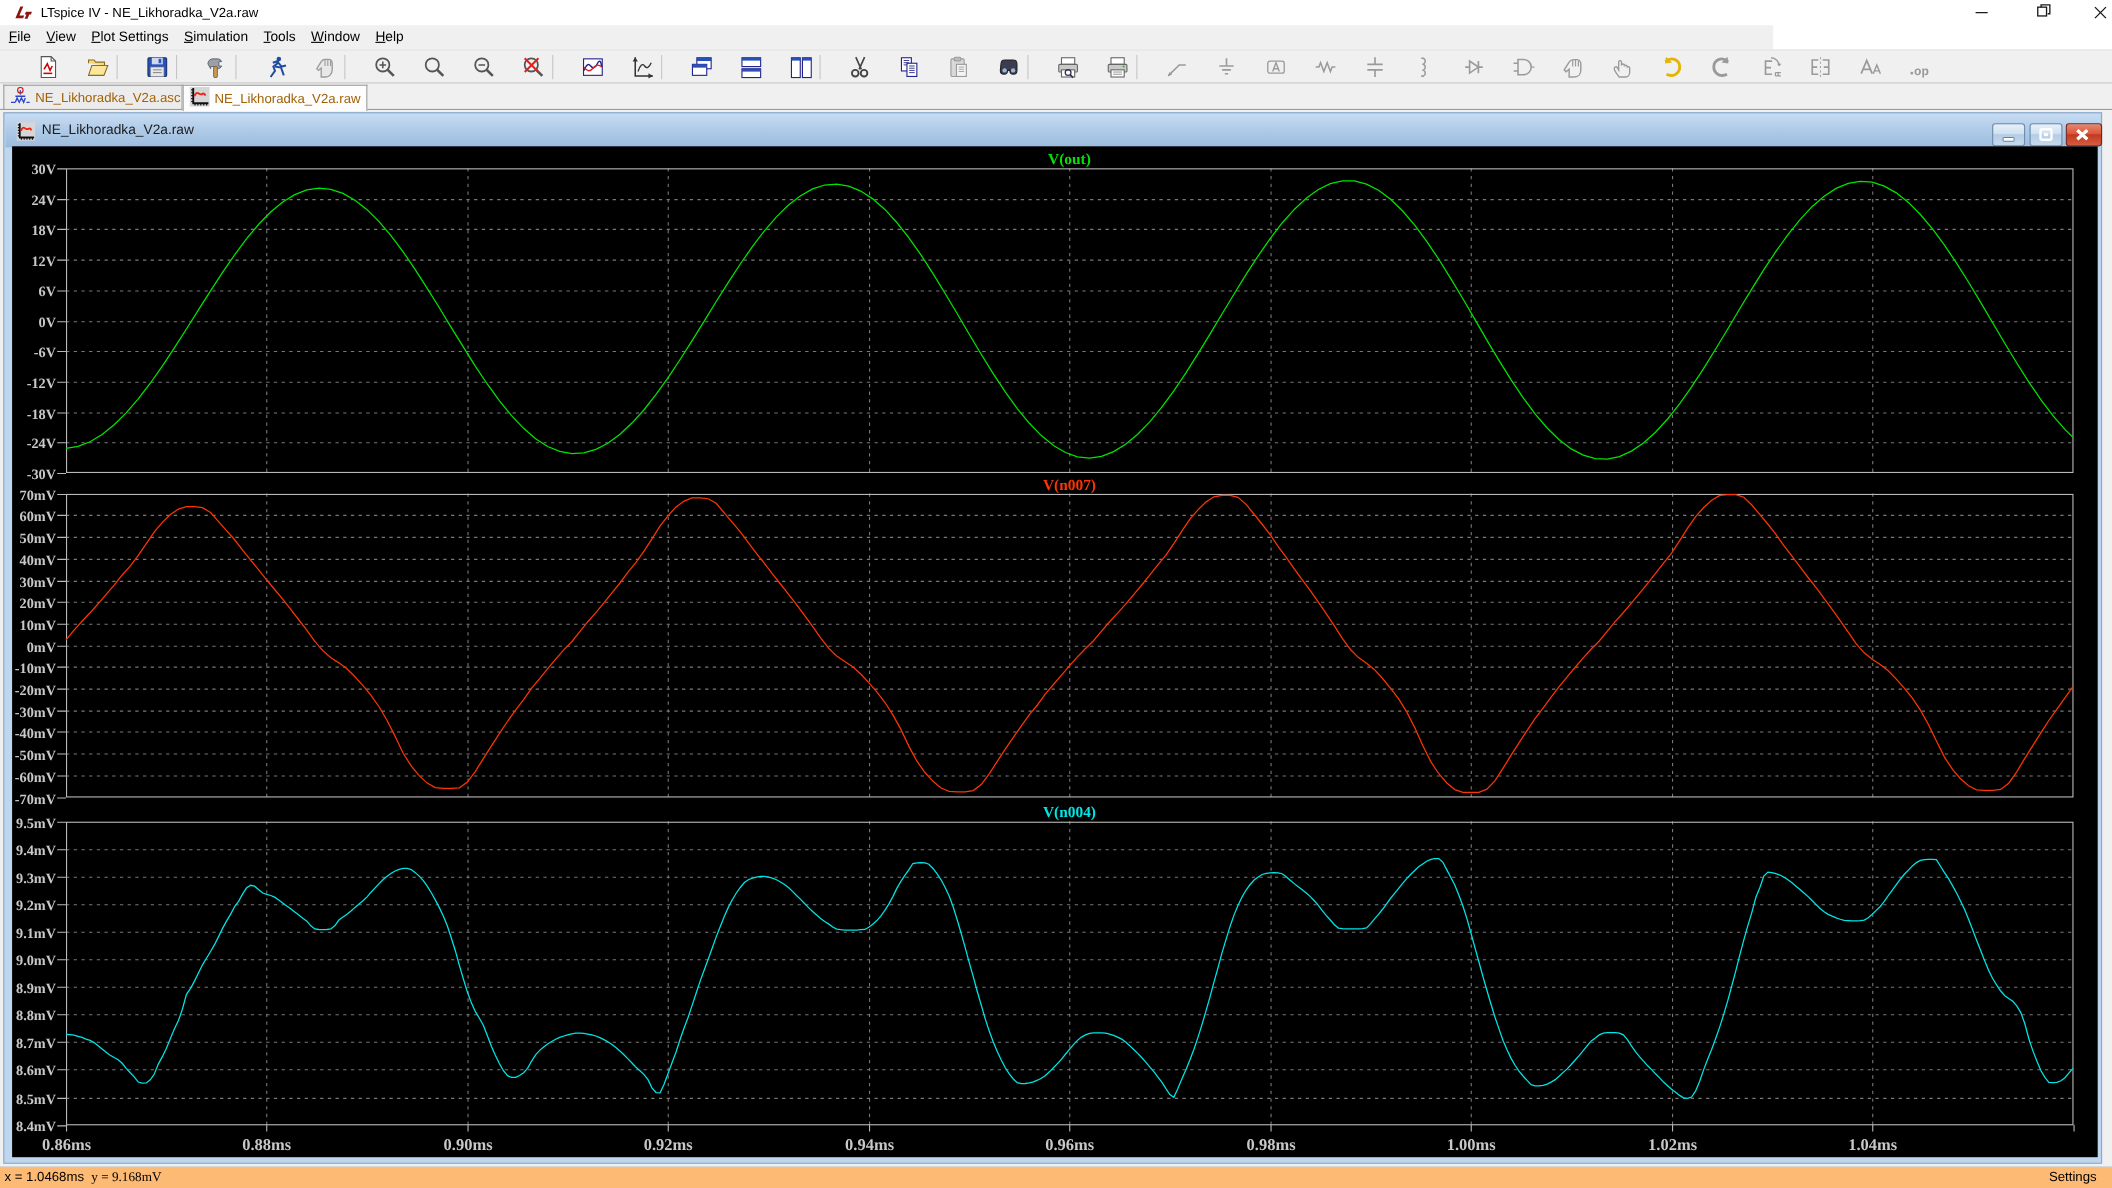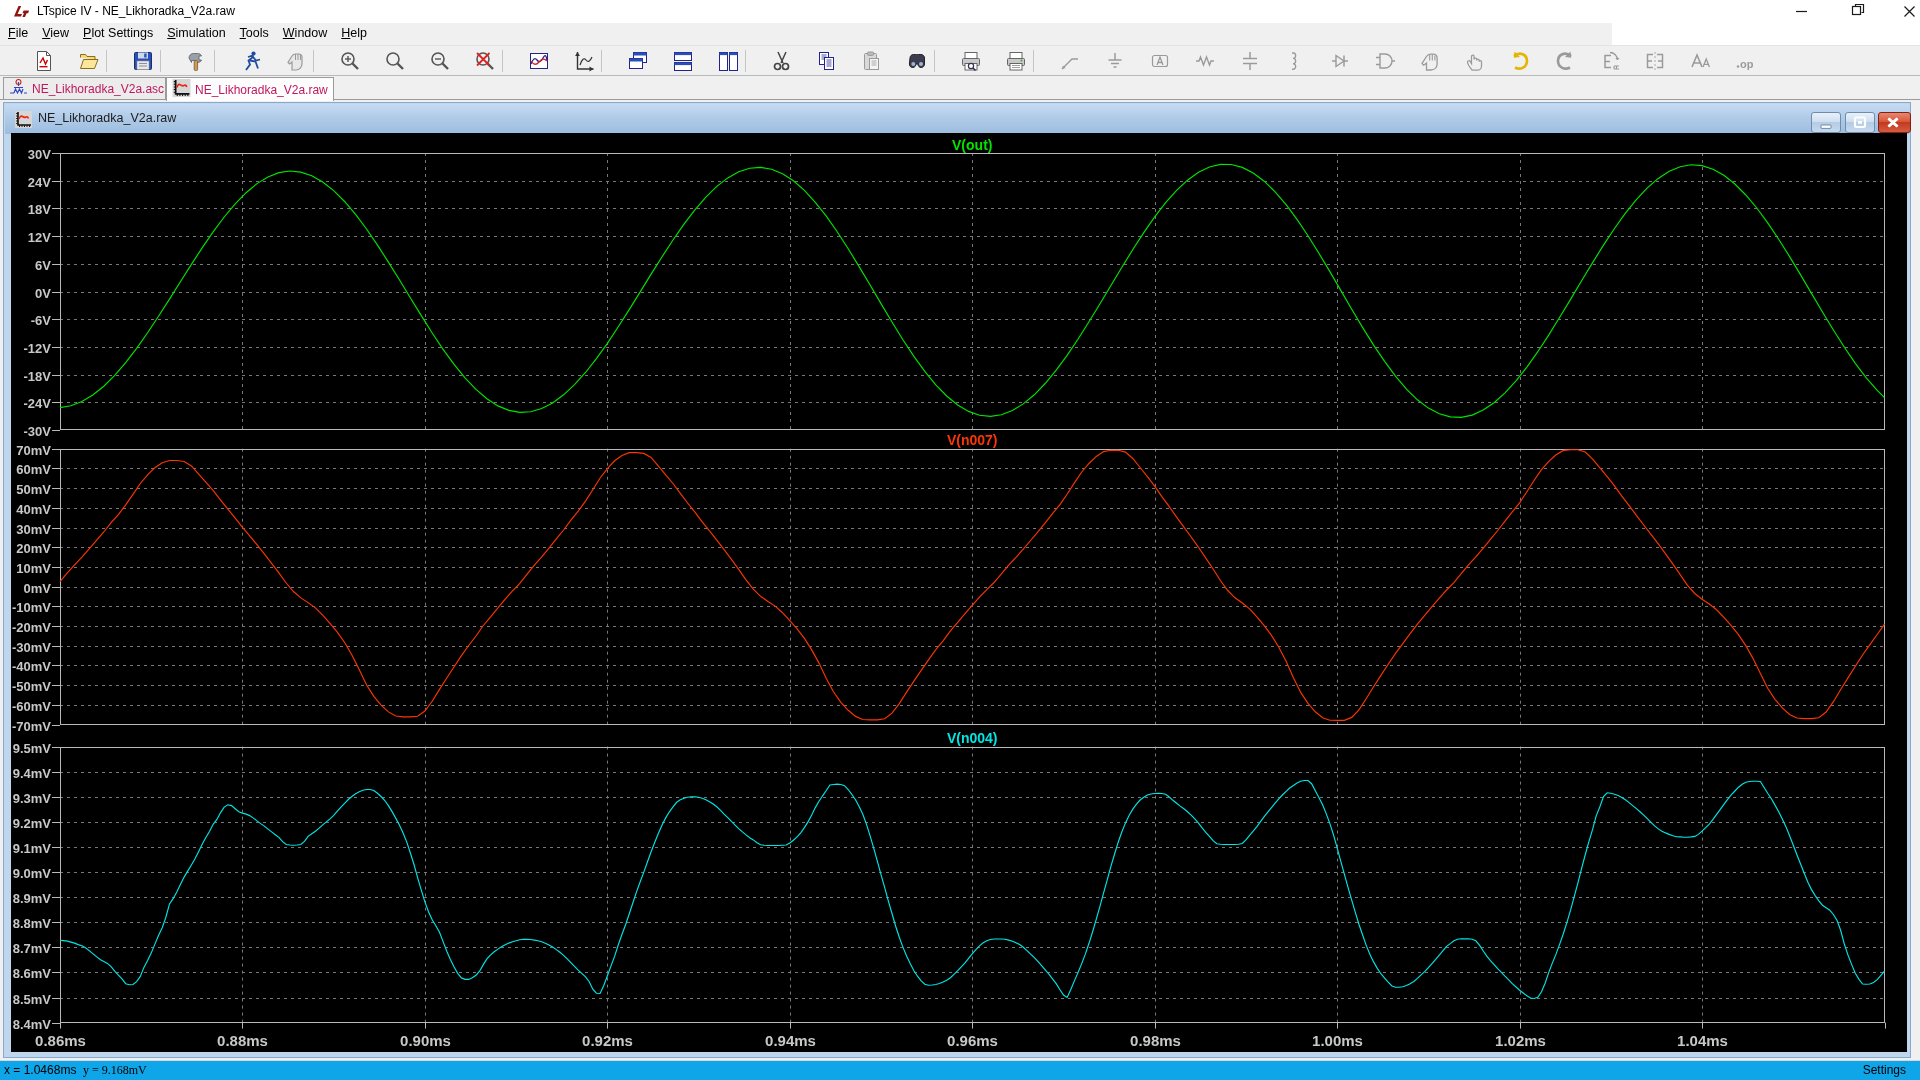--- a/index.html
+++ b/index.html
@@ -24,21 +24,21 @@
              border-top:1px solid #e3e3e3; border-bottom:1px solid #b9b9b9; display:flex; align-items:center; padding-left:12px; }
   .tb-icon { width:24px; height:24px; margin-right:1px; flex:0 0 auto;margin-left:20px; }
   .tb-icon svg { width:24px; height:24px; display:block; }
   .tb-sep { width:9px; height:24px; flex:0 0 auto; position:relative; }
   .tb-sep::after { content:""; position:absolute; left:4px; top:1px; width:1px; height:22px; background:#c5c5c5; }
 
   
   #tabbar { position:absolute; left:0; top:76px; width:1920px; height:24px; background:#f0f0f0; }
   #tabbar::after { content:""; position:absolute; left:0; bottom:0; width:1920px; height:1px; background:#9b9b9b; }
   .tab { position:absolute; top:1px; height:23px; border:1px solid #9b9b9b; border-bottom:none; background:#ececec;
-         font-size:12px; color:#be185d; white-space:nowrap; overflow:hidden; }
+         font-size:12px; color:#a16207; white-space:nowrap; overflow:hidden; }
   .tab .tab-inner { display:flex; align-items:center; height:100%; padding:0 6px 0 5px; }
   .tab svg { width:18px; height:17px; margin-right:4px; flex:0 0 auto; }
   .tab.active { background:#fdfdfd; z-index:3; height:24px; }
   #tab-0 { left:3px; width:163px; }
   #tab-1 { left:166px; width:168px; }
 
   
   #mdi { position:absolute; left:0; top:100px; width:1920px; height:960px; background:#f0f0f0; }
 
   
@@ -48,25 +48,25 @@
                     background:linear-gradient(#c6dbf2 0%, #b0cbe8 45%, #9cbcdf 100%); }
   #child-titlebar .ct-icon { position:absolute; left:10px; top:7px; width:17px; height:17px; }
   #child-title { position:absolute; left:33px; top:0; height:30px; line-height:29px; font-size:12.5px; color:#1c1c1c; }
   .child-btn { position:absolute; top:8px; width:30px; height:21px; border-radius:3px; border:1px solid #6f8cab; }
   .child-btn.blue { background:linear-gradient(#e8f1fa 0%, #cfdff0 45%, #b4cce5 50%, #c6d9ee 100%); }
   .child-btn.red  { background:linear-gradient(#e8876f 0%, #d9583c 45%, #c23a20 50%, #d65b40 100%); border-color:#7e2012; }
   #cbtn-minimize { left:1806px; } #cbtn-restore { left:1840px; } #cbtn-close { left:1873px; width:33px; }
   .child-btn svg { width:28px; height:19px; display:block; }
 
   
-  #plot-client { position:absolute; left:7px; top:30px; width:1896px; height:919px; background:#000; }
+  #plot-client { position:absolute; left:7px; top:30px; width:1896px; height:919px; background:#000;font-family:Liberation Serif, serif; }
   #plot-svg { display:block; }
 
   
-  #statusbar { position:absolute; left:0; top:1060px; width:1920px; height:20px; background:#0ea5e9;
+  #statusbar { position:absolute; left:0; top:1060px; width:1920px; height:20px; background:#fdba74;
                border-top:1px solid #d7d7d7; font-size:12px; color:#000; }
   #status-x { position:absolute; left:4px; top:0; line-height:19px; }
   #status-y { position:absolute; left:83px; top:0; line-height:19px;font-family:Liberation Serif, serif; }
   #status-mode { position:absolute; right:14px; top:0; line-height:19px; }
 </style>
 </head>
 <body>
 
 <div id="titlebar">
   <div id="app-logo">

